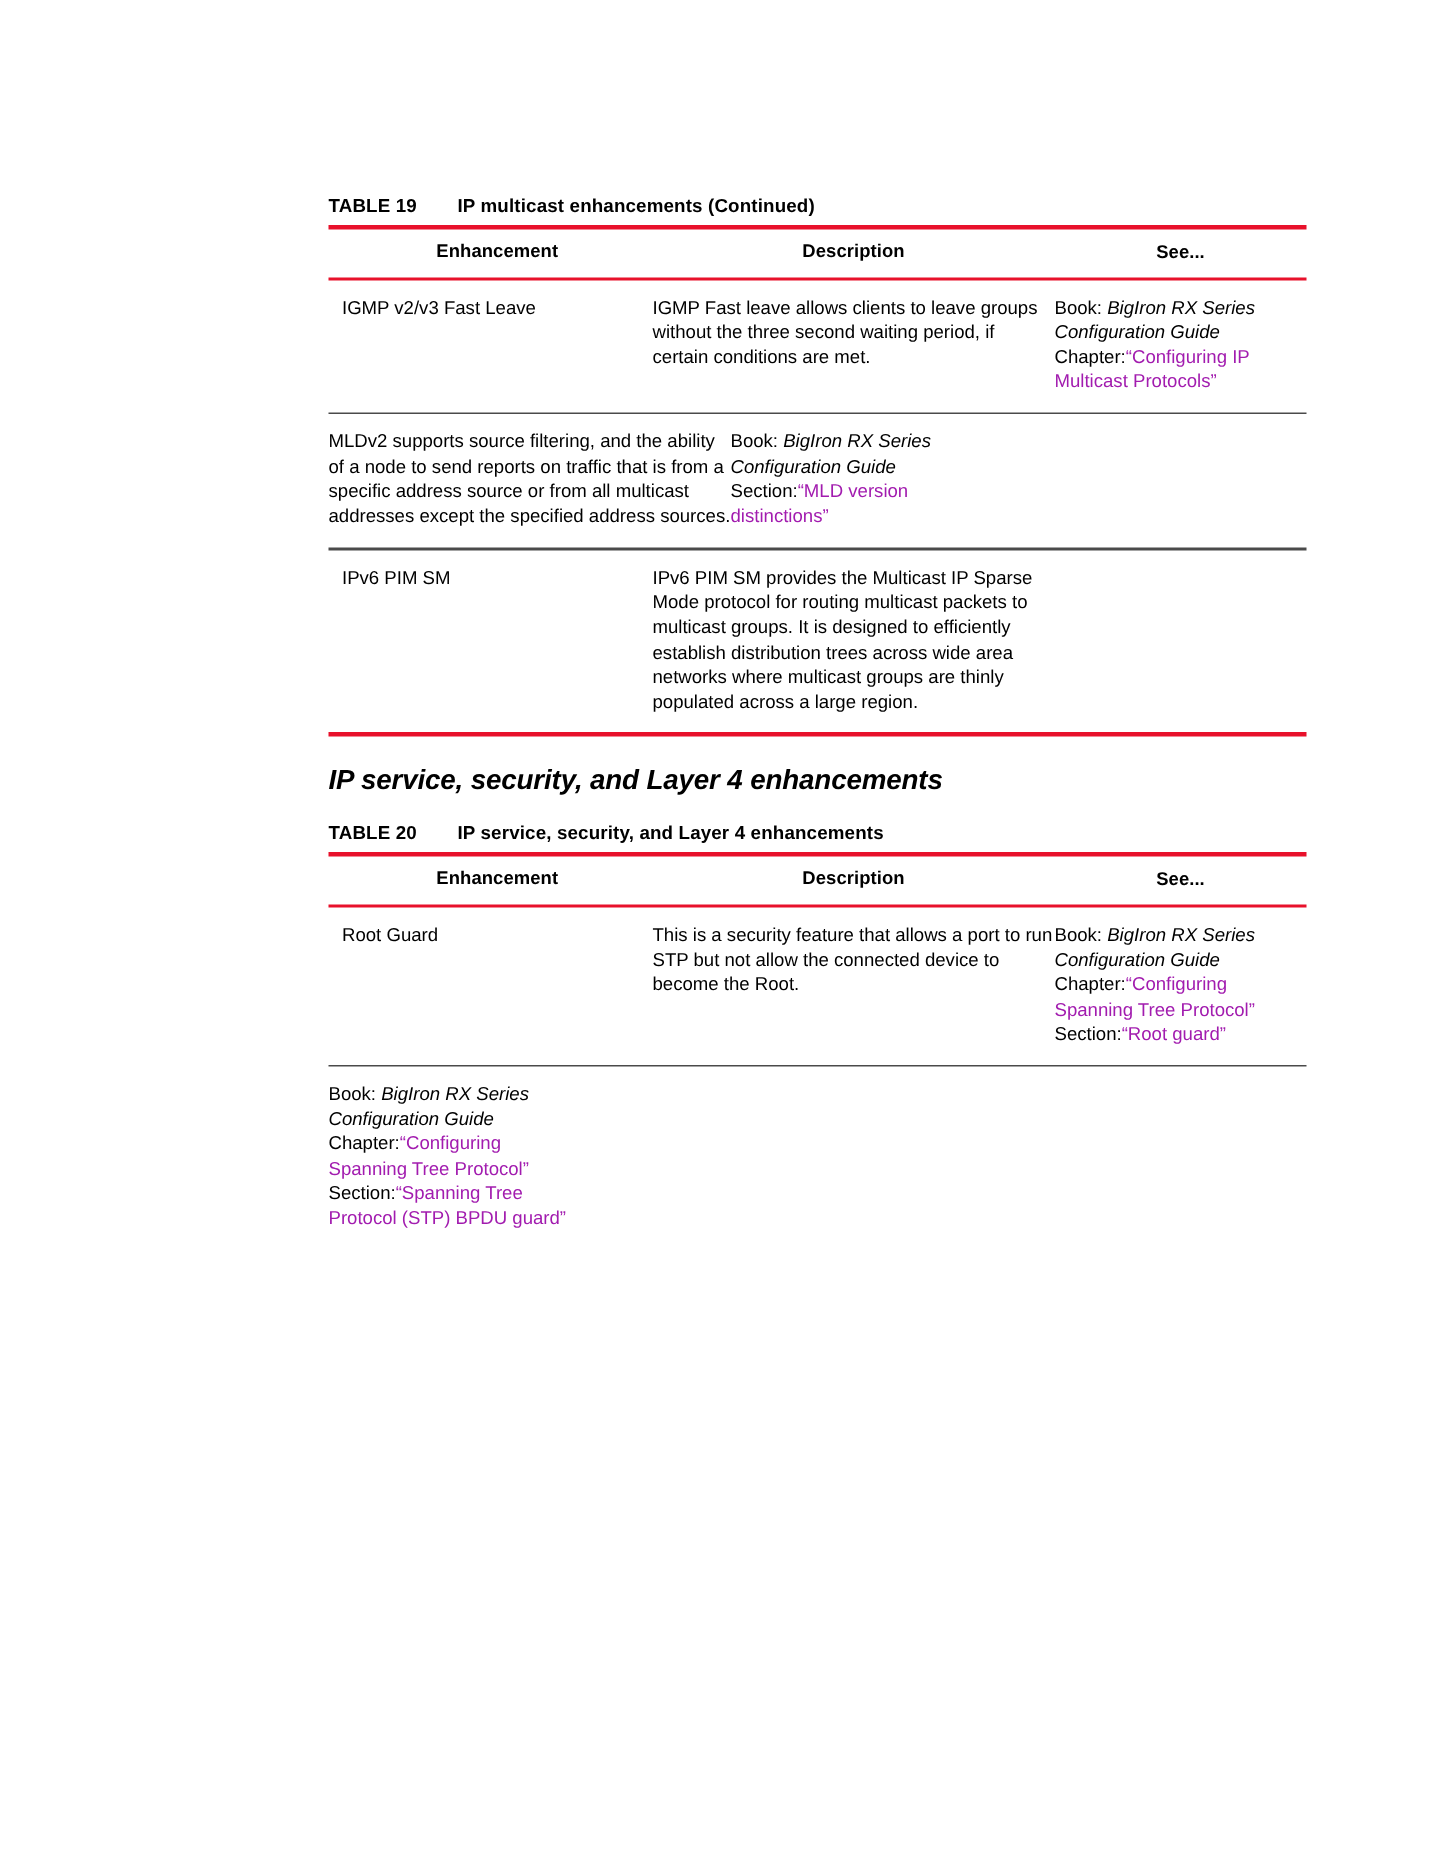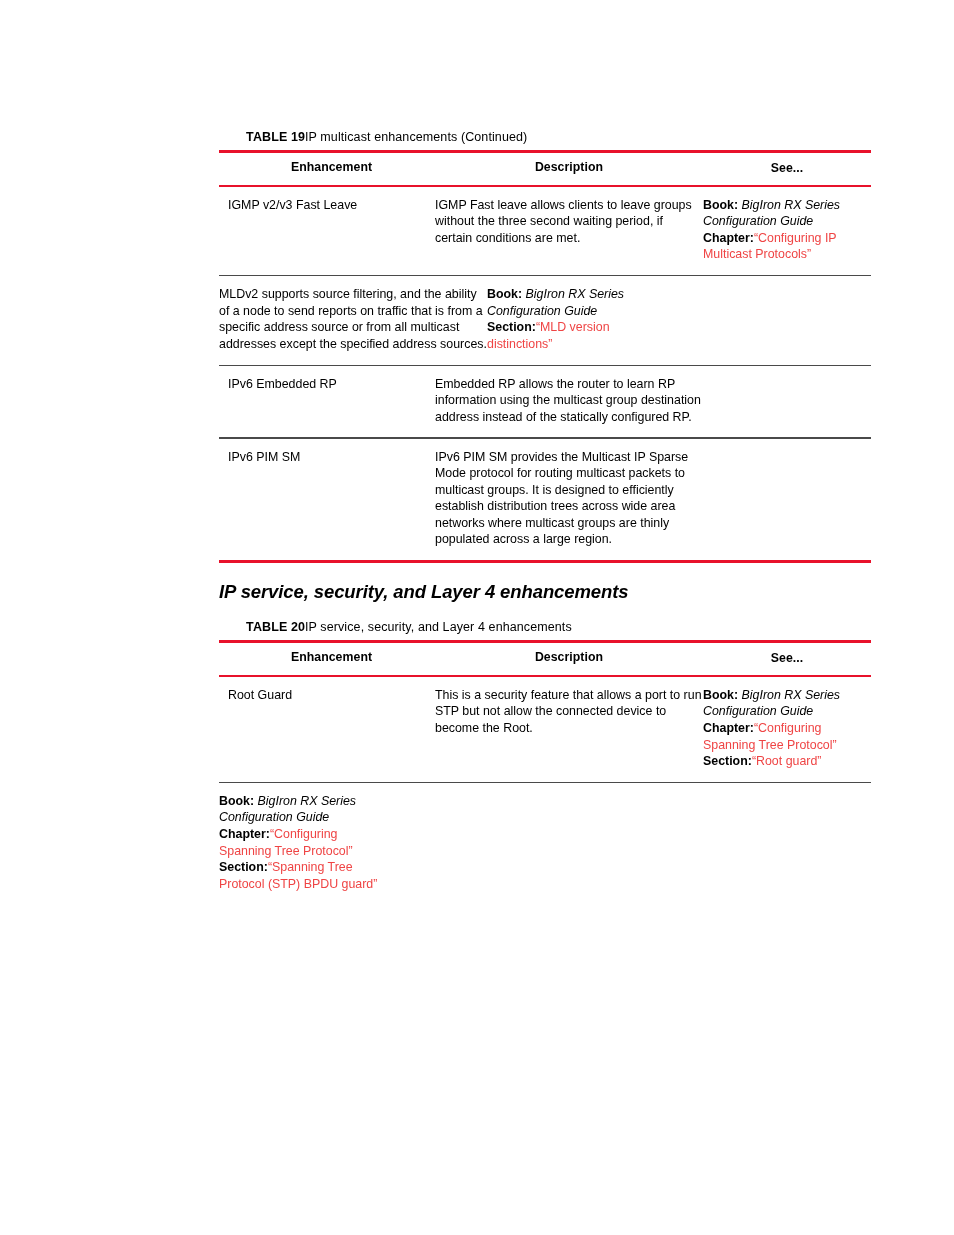--- a/index.html
+++ b/index.html
@@ -33,24 +33,23 @@
     align-items: baseline;
     font-size: 12.5px;
     font-weight: bold;
     letter-spacing: 0.1px;
     margin-bottom: 6px;
     white-space: nowrap;
   }
   .table-caption .tbl-num {
     width: 86px;
     flex: 0 0 86px;
-    text-align: right;
   }
   .table-caption .tbl-title {
-    font-weight: normal;
+    font-weight: bold;
   }
   .rule-red-top {
     height: 2.5px;
     background: #e8112b;
     width: 652px;
   }
   .rule-red-thin {
     height: 1.6px;
     background: #e8112b;
     width: 652px;
@@ -100,27 +99,27 @@
   .body-row .cell-desc {
     font-size: 12.4px;
     line-height: 16.6px;
   }
   .cell-see {
     font-size: 12.4px;
     line-height: 16.6px;
   }
   .see-line { margin: 0; }
   .see-label {
-    font-weight: bold;
+    font-weight: normal;
   }
   .see-italic {
     font-style: italic;
   }
   .see-link {
-    color: #ef4444;
+    color: #a21caf;
   }
 
   
   .section-heading {
     font-size: 18.5px;
     font-weight: bold;
     font-style: italic;
     letter-spacing: -0.1px;
     margin: 0;
   }
@@ -173,25 +172,20 @@
             <span class="see-italic">BigIron RX Series Configuration Guide</span>
           </p>
           <p class="see-line">
             <span class="see-label">Section:</span><span class="see-link">“MLD version distinctions”</span>
           </p>
         </div>
       </div>
 
       <div class="rule-dark"></div>
 
-      <div class="body-row">
-        <div class="cell-enh">IPv6 Embedded RP</div>
-        <div class="cell-desc">Embedded RP allows the router to learn RP information using the multicast group destination address instead of the statically configured RP.</div>
-        <div class="cell-see"></div>
-      </div>
 
       <div class="rule-dark"></div>
 
       <div class="body-row">
         <div class="cell-enh">IPv6 PIM SM</div>
         <div class="cell-desc">IPv6 PIM SM provides the Multicast IP Sparse Mode protocol for routing multicast packets to multicast groups. It is designed to efficiently establish distribution trees across wide area networks where multicast groups are thinly populated across a large region.</div>
         <div class="cell-see"></div>
       </div>
 
       <div class="rule-red-bottom"></div>

